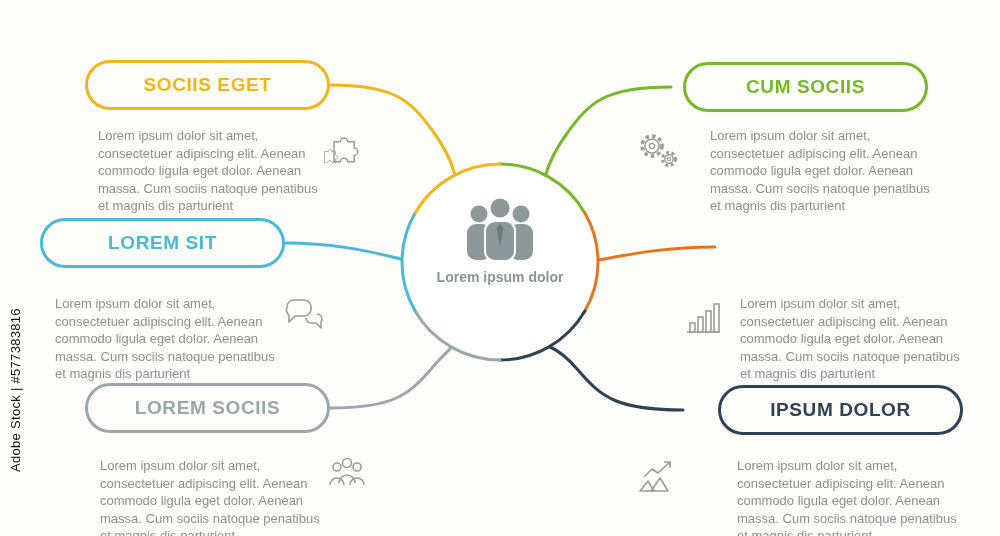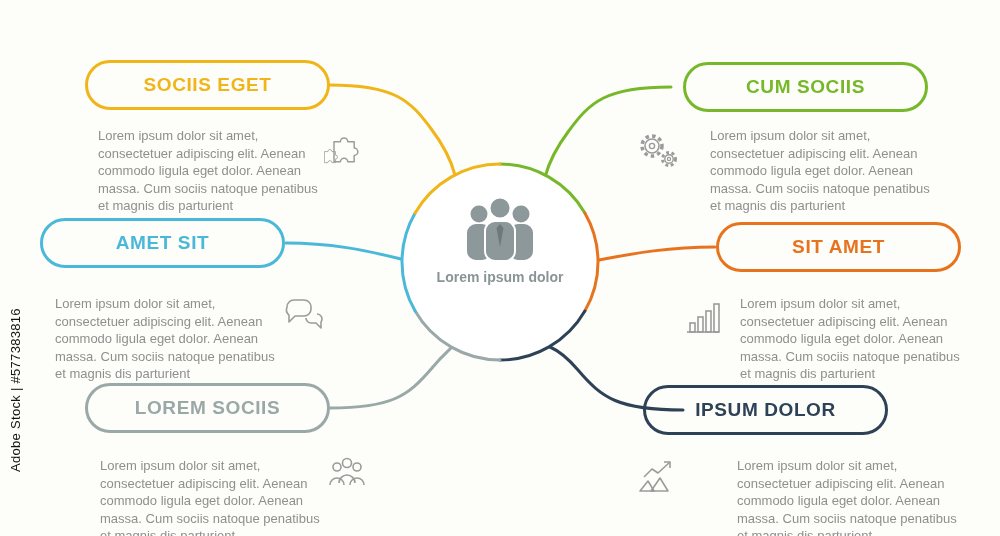--- a/index.html
+++ b/index.html
@@ -15,21 +15,21 @@
     border:3px solid var(--c,#999);border-radius:26px;
     display:flex;align-items:center;justify-content:center;
     font-weight:bold;font-size:19px;letter-spacing:.6px;
     color:var(--c,#999);background:transparent;white-space:nowrap;
   }
   .pill-tl{left:85px;top:60px;}
   .pill-tr{left:683px;top:62px;}
   .pill-ml{left:40px;top:218px;}
   .pill-mr{left:716px;top:222px;}
   .pill-bl{left:85px;top:383px;}
-  .pill-br{left:643px;top:385px;}
+  .pill-br{left:718px;top:385px;}
   .para{
     position:absolute;width:232px;font-size:13px;line-height:1.35;
     color:#8f8f8f;text-align:left;
   }
   .para-tl{left:98px;top:127px;}
   .para-tr{left:710px;top:127px;}
   .para-ml{left:55px;top:295px;}
   .para-mr{left:740px;top:295px;}
   .para-bl{left:100px;top:457px;}
   .para-br{left:737px;top:457px;}
@@ -92,24 +92,21 @@
     <div>Lorem ipsum dolor</div>
   </div>
 
   <div class="pill pill-tl" style="--c: #f0b519;">
     <span>SOCIIS EGET</span>
   </div>
   <div class="pill pill-tr" style="--c: #76b82a;">
     <span>CUM SOCIIS</span>
   </div>
   <div class="pill pill-ml" style="--c: #4ab8d8;">
-    <span>AMET SIT</span>
-  </div>
-  <div class="pill pill-mr" style="--c: #e8731e;">
-    <span>SIT AMET</span>
+    <span>LOREM SIT</span>
   </div>
   <div class="pill pill-bl" style="--c: #9aa8a8;">
     <span>LOREM SOCIIS</span>
   </div>
   <div class="pill pill-br" style="--c: #2e4257;">
     <span>IPSUM DOLOR</span>
   </div>
 
   <div class="para para-tl">Lorem ipsum dolor sit amet, consectetuer adipiscing elit. Aenean commodo ligula eget dolor. Aenean massa. Cum sociis natoque penatibus et magnis dis parturient</div>
   <div class="para para-tr">Lorem ipsum dolor sit amet, consectetuer adipiscing elit. Aenean commodo ligula eget dolor. Aenean massa. Cum sociis natoque penatibus et magnis dis parturient</div>

